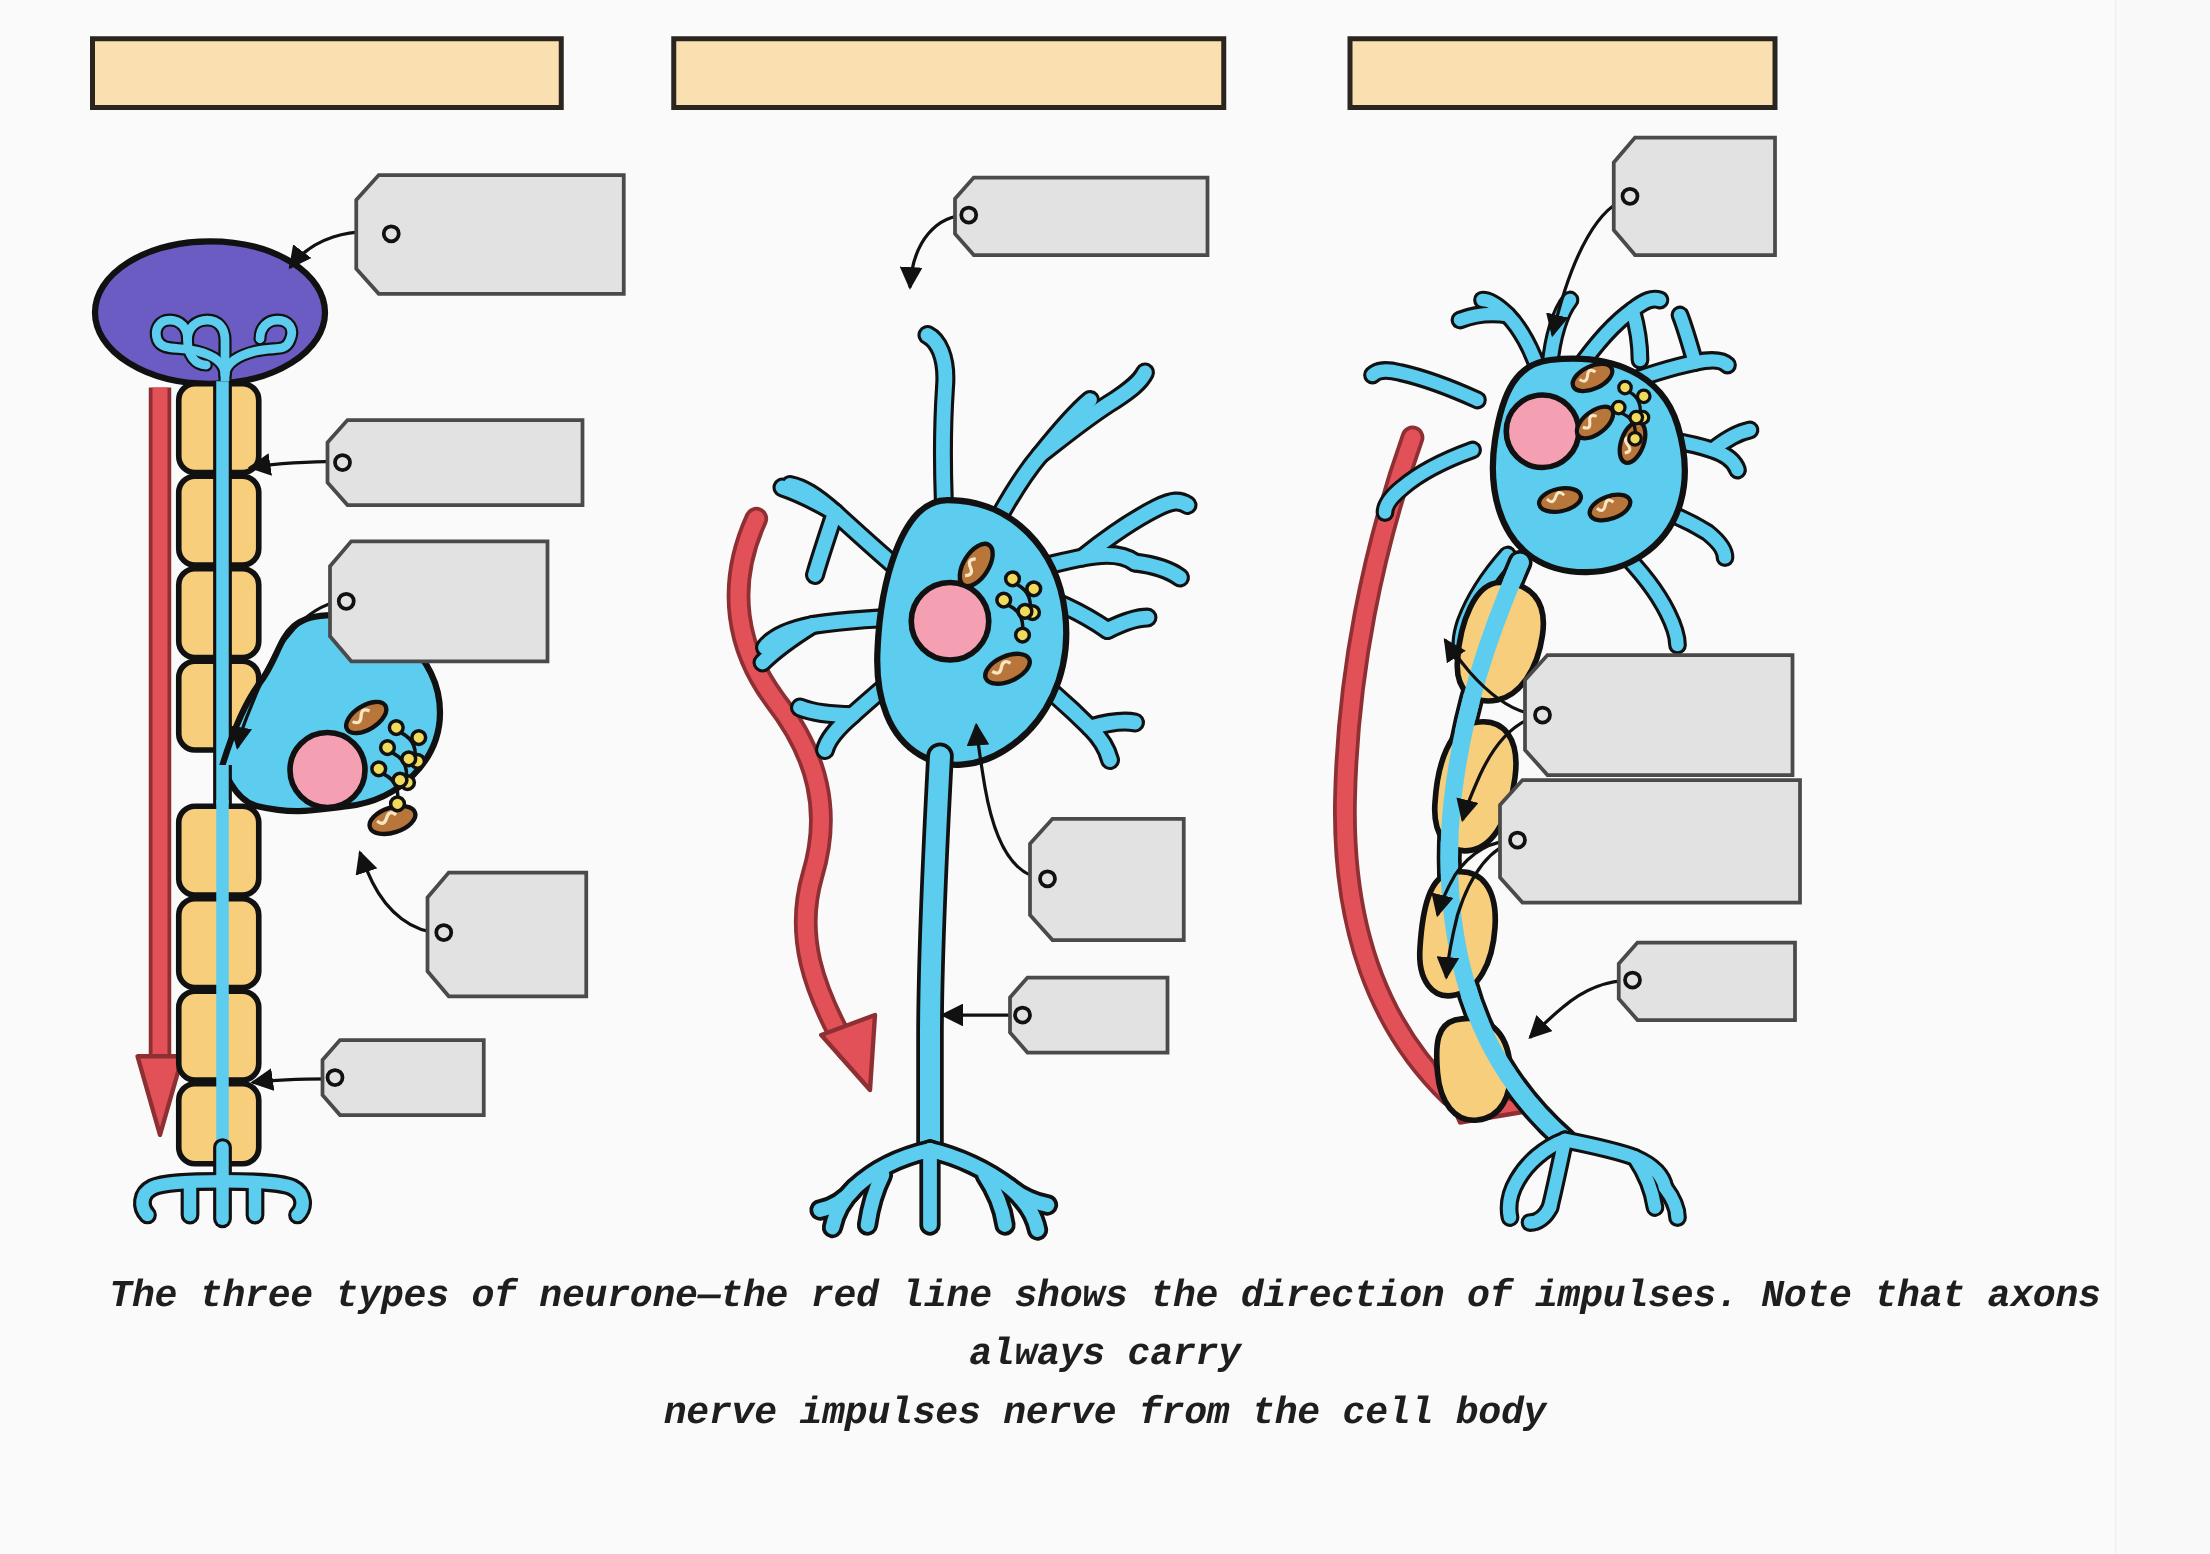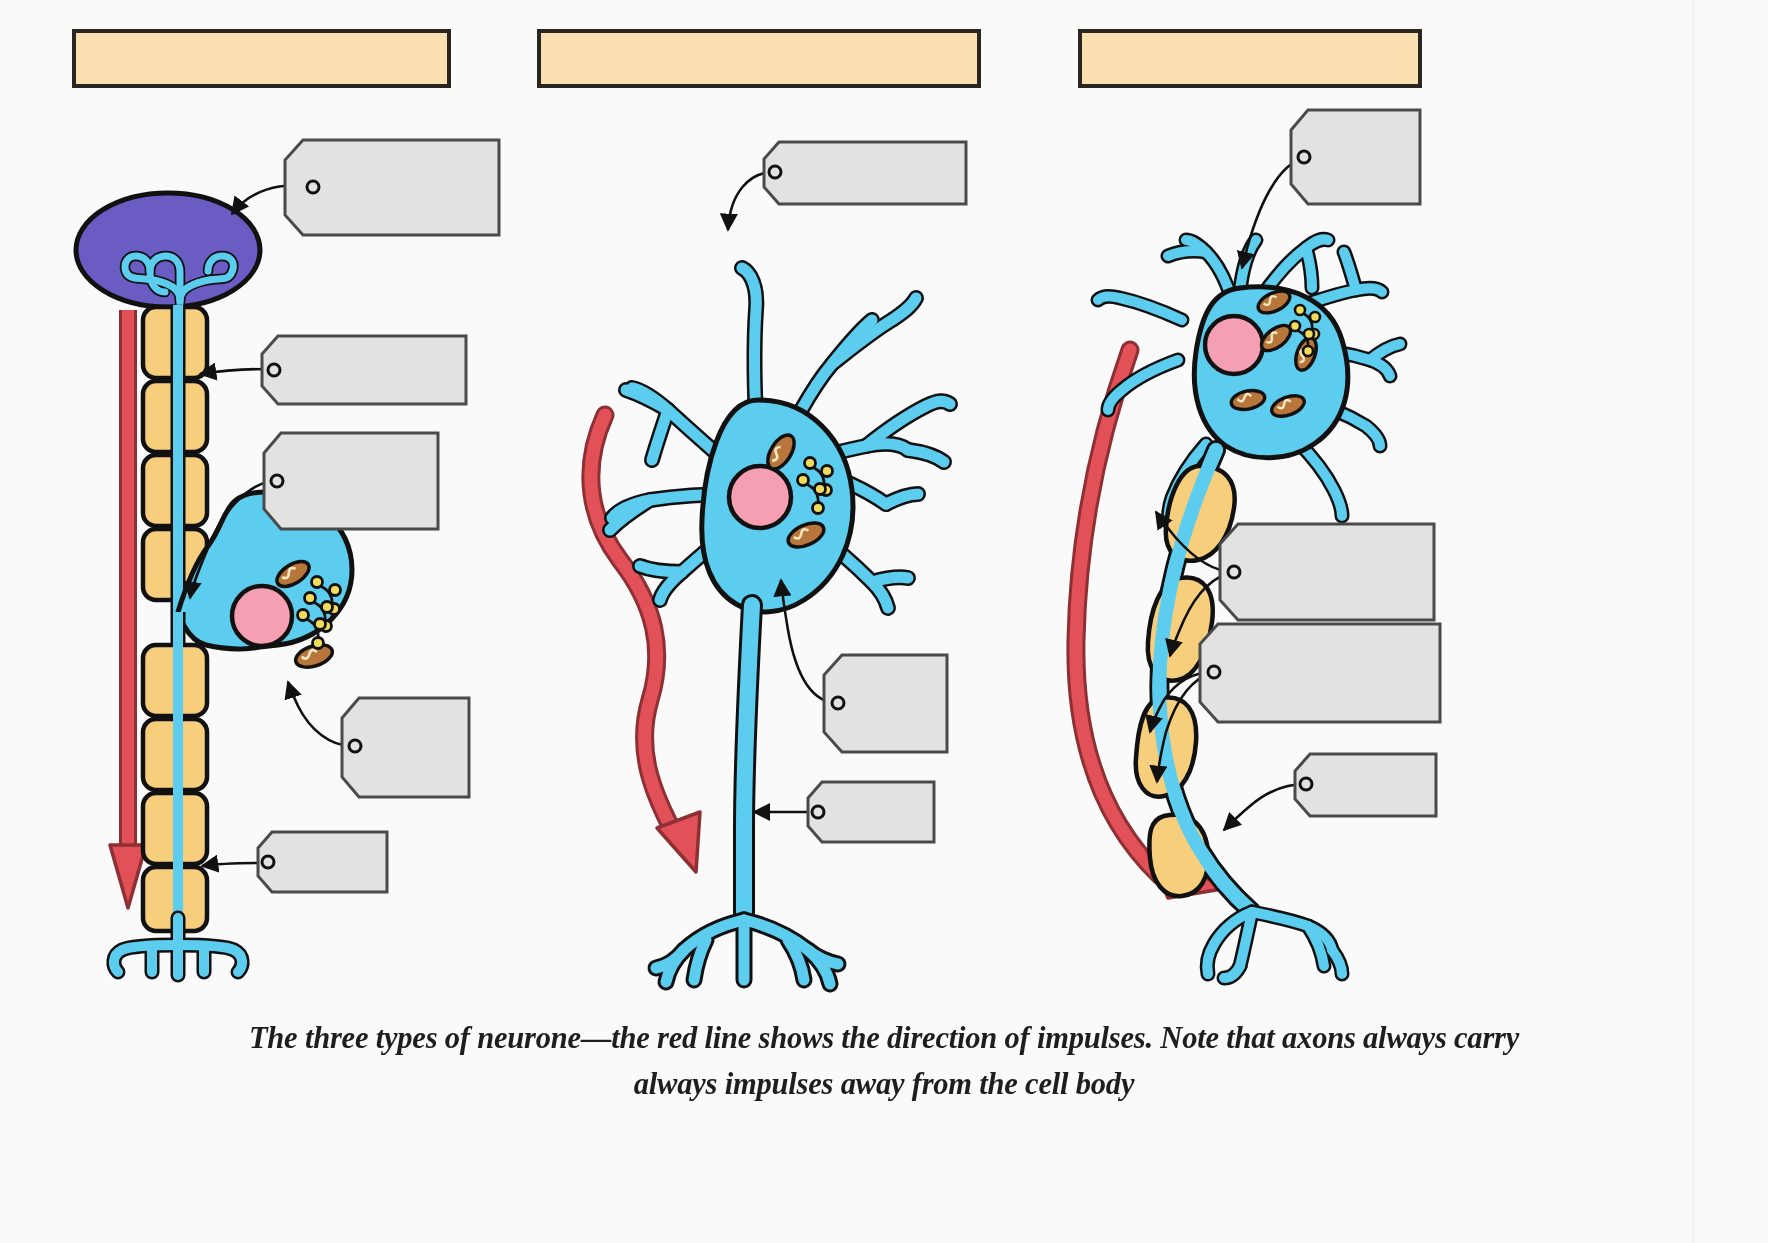--- a/index.html
+++ b/index.html
@@ -27,21 +27,21 @@
   }
   #diagram-svg {
     position:absolute; left:0; top:0;
     width:1768px; height:1010px;
   }
   #caption {
     position:absolute;
     left:0; top:1015px;
     width:1768px;
     text-align:center;
-    font-family:Liberation Serif, serif;
+    font-family:Liberation Mono, monospace;
     font-style:italic;
     font-weight:700;
     font-size:30.5px;
     line-height:1.52;
     letter-spacing:-0.2px;
     color:#1e1e1e;
     padding:0 40px;
   }
   .cap-line { display:block; }
 </style>
@@ -486,16 +486,16 @@
         <path d="M1310,754 h126 v62 h-126 l-15,-17 v-28 z" fill="#e2e2e2" stroke="#4a4a4a" stroke-width="3"></path>
         <circle cx="1306" cy="784" r="6" fill="#e2e2e2" stroke="#111111" stroke-width="3"></circle>
         <text x="1373" y="792" text-anchor="middle" font-family="Liberation Sans, sans-serif" font-size="20" fill="#1e1e1e"></text>
       </g>
     </g>
 
   </svg>
 
   <div id="caption">
     <span class="cap-line">The three types of neurone—the red line shows the direction of impulses. Note that axons always carry</span>
-    <span class="cap-line">always impulses away from the cell body</span>
+    <span class="cap-line">nerve impulses nerve from the cell body</span>
   </div>
 
 </div>
 
 </body></html>

